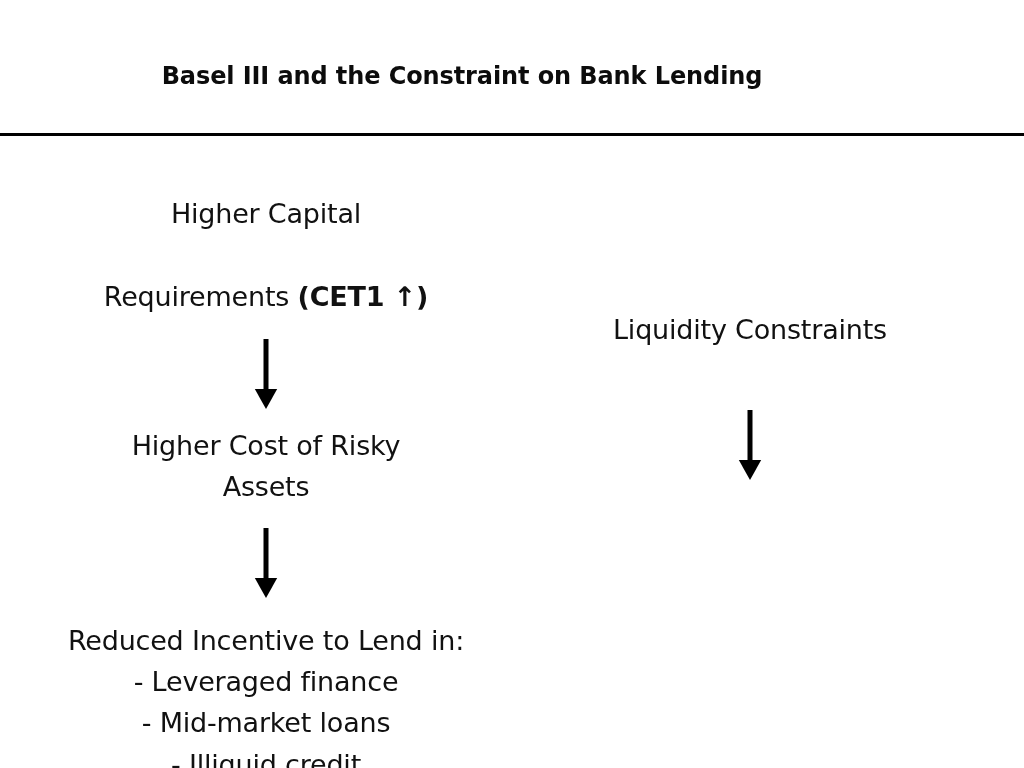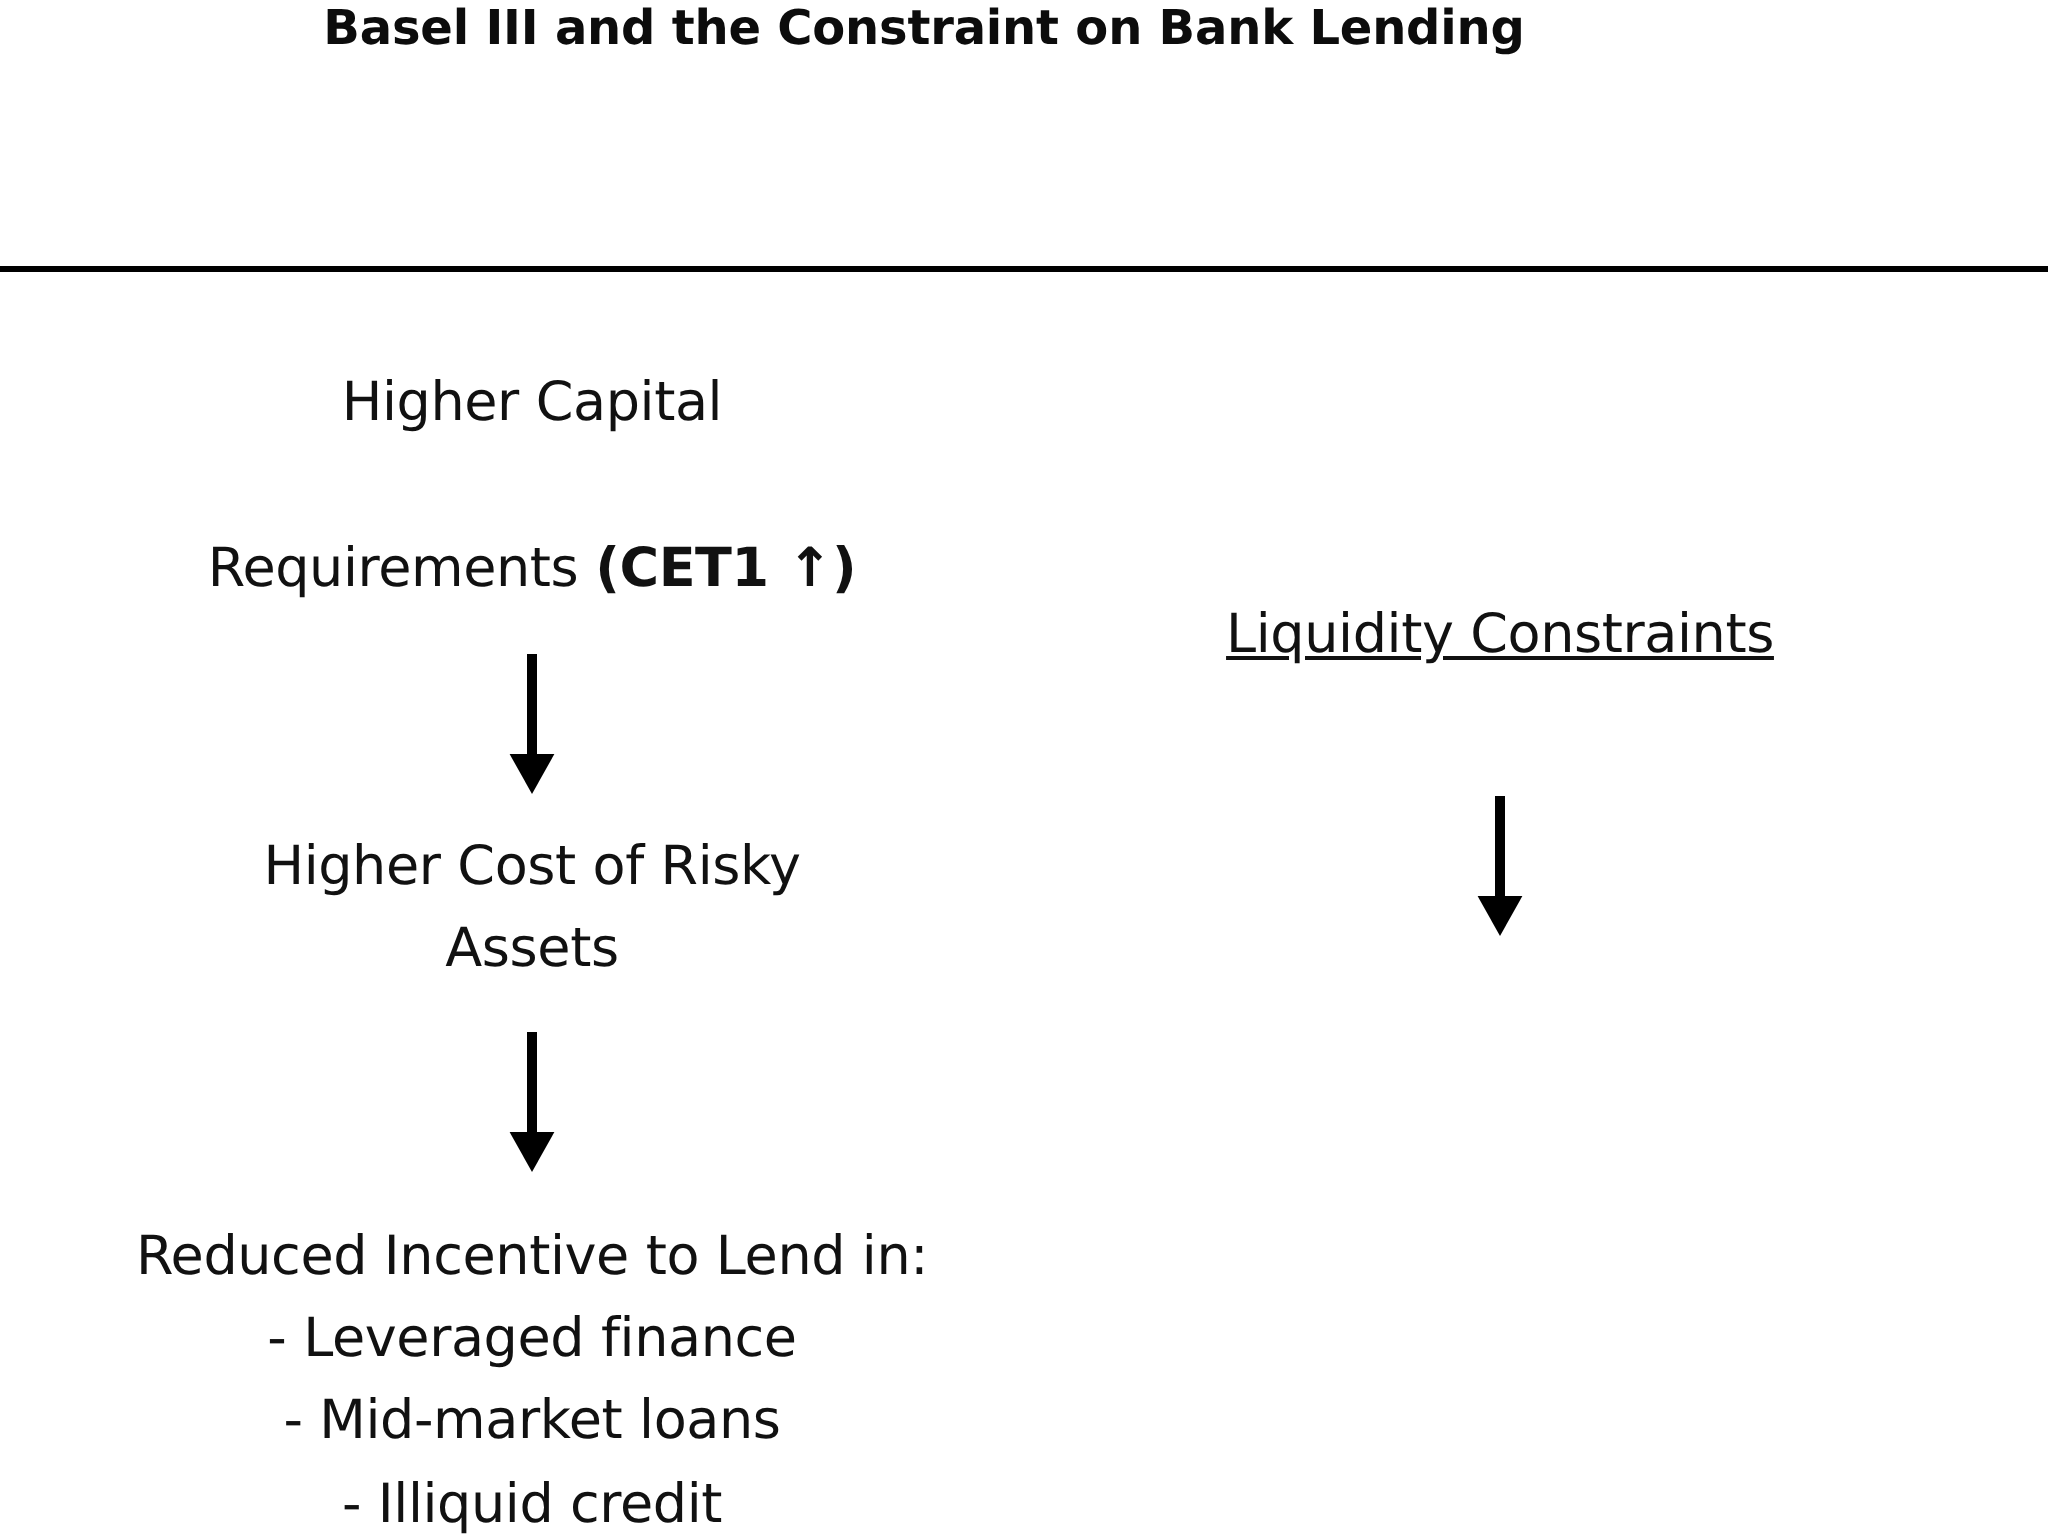--- a/index.html
+++ b/index.html
@@ -21,24 +21,25 @@
     position: relative;
     width: 1024px;
     height: 768px;
     box-sizing: border-box;
   }
 
   
   .title-area {
     position: absolute;
     left: 0;
-    top: 0;
+    top: 11px;
     width: 924px;
     height: 134px;
     display: flex;
+    align-items: center;
     justify-content: center;
   }
   .slide-title {
     font-size: 24px;
     font-weight: bold;
     letter-spacing: -0.1px;
     color: #0c0c0c;
     text-align: center;
     line-height: 1.2;
     margin: 0;
@@ -51,39 +52,38 @@
     top: 133px;
     width: 1024px;
     height: 3px;
     background: #000000;
   }
 
   
   .flow-wrap {
     position: absolute;
     left: 0;
-    top: 122px;
+    top: 134px;
     width: 1024px;
     height: 634px;
   }
 
   .column {
     position: absolute;
     text-align: center;
   }
   .column--left {
     left: 16px;
     top: 18px;
     width: 500px;
   }
   .column--right {
     left: 560px;
     top: 134px;
     width: 380px;
-    text-decoration: underline;
   }
 
   .node {
     font-size: 27px;
     font-weight: normal;
     line-height: 1.53;
     color: #111111;
     white-space: pre-line;
     letter-spacing: -0.2px;
   }

